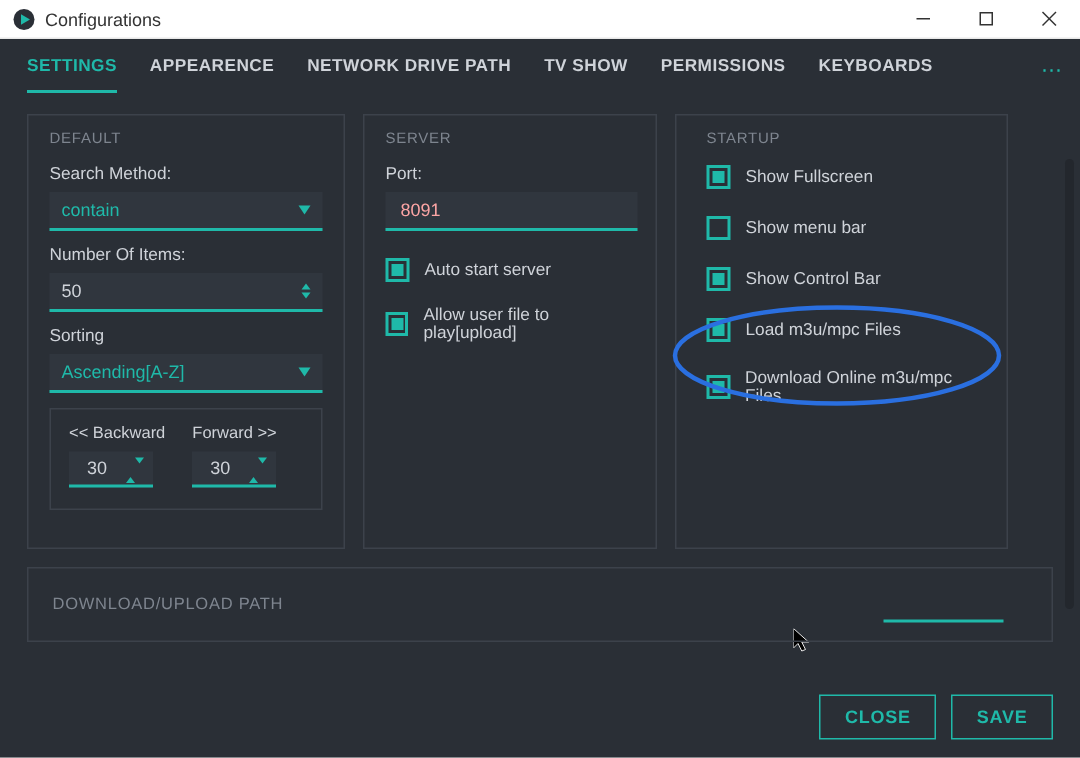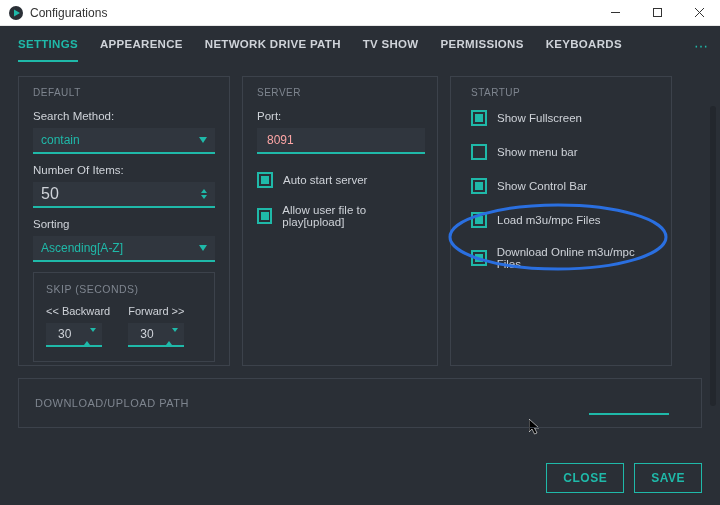--- a/index.html
+++ b/index.html
@@ -27,21 +27,21 @@
   
   .panels { display: flex; gap: 12px; padding: 14px 18px 0 18px; }
   .panel { border: 1px solid #3c424b; padding: 10px 14px 14px 14px; }
   .panel-title { font-size: 10px; color: #7e858f; letter-spacing: .5px; margin-bottom: 12px; }
 
   
   .p-default { width: 212px; height: 290px; }
   .label { font-size: 11.5px; color: #cfd3d9; margin-bottom: 6px; }
   .select { background: #30363e; color: #1fb9a9; font-size: 12px; height: 26px; border-bottom: 2px solid #1fb9a9; display:flex; align-items:center; padding: 0 8px; justify-content: space-between; margin-bottom: 10px;}
   .spinbox { background:#30363e; height:26px; border-bottom:2px solid #1fb9a9; display:flex; align-items:center; padding:0 8px; justify-content:space-between; margin-bottom:10px;}
-  .spinbox .val { color:#cfd3d9; font-size:16px; }
+  .spinbox .val { color:#cfd3d9; font-size:12px; }
   .spinbox .spinners { display:flex; flex-direction:column; line-height:6px; }
   .spinners span { font-size:8px; color:#1fb9a9; }
 
   .skip-box { border:1px solid #3c424b; padding:10px 12px 14px 12px; margin-top:4px;}
   .skip-title { font-size:10.5px; color:#7e858f; letter-spacing:.5px; margin-bottom:10px;}
   .skip-row { display:flex; gap:18px; }
   .skip-col { display:flex; flex-direction:column; align-items:flex-start; }
   .skip-col .lbl { font-size:11px; color:#cfd3d9; margin-bottom:6px;}
   .smallspin { background:#30363e; width:56px; height:24px; border-bottom:2px solid #1fb9a9; display:flex; align-items:center; justify-content:space-between; padding:0 6px;}
   .smallspin .v { color:#cfd3d9; font-size:12px; padding-left:6px;}
@@ -143,21 +143,20 @@
             </span>
         </div>
 
         <div class="label">Sorting</div>
         <div class="select">
           <span>Ascending[A-Z]</span>
           <span class="caret-down"></span>
         </div>
 
         <div class="skip-box">
-          <div class="skip-title">SKIP (SECONDS)</div>
           <div class="skip-row">
             <div class="skip-col">
               <div class="lbl">&lt;&lt; Backward</div>
               <div class="smallspin">
                 <span class="v">30</span>
                 <span class="spinners"><span class="tri-up"></span><span class="tri-dn"></span></span>
               </div>
             </div>
             <div class="skip-col">
               <div class="lbl">Forward &gt;&gt;</div>

